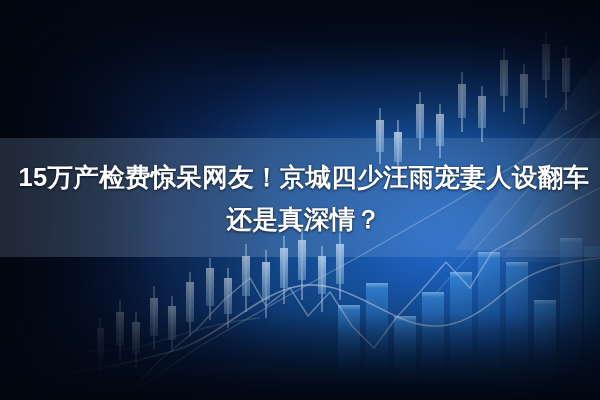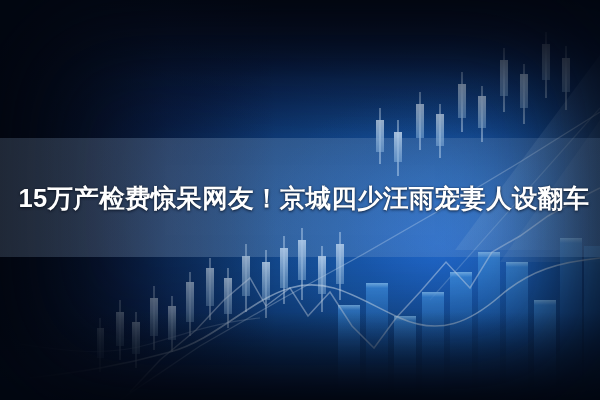--- a/index.html
+++ b/index.html
@@ -220,16 +220,17 @@
   </svg>
 
   <div class="layer" id="bg-topdark"></div>
   <div class="layer" id="bg-leftdark"></div>
   <div class="layer" id="bg-botdark"></div>
   <div class="layer" id="vignette"></div>
 
   <div id="title-band">
     <div id="headline">
       <div class="l1">15万产检费惊呆网友！京城四少汪雨宠妻人设翻车</div>
+      <div class="l2">还是真深情？</div>
     </div>
   </div>
 
 </div>
 
 </body></html>

